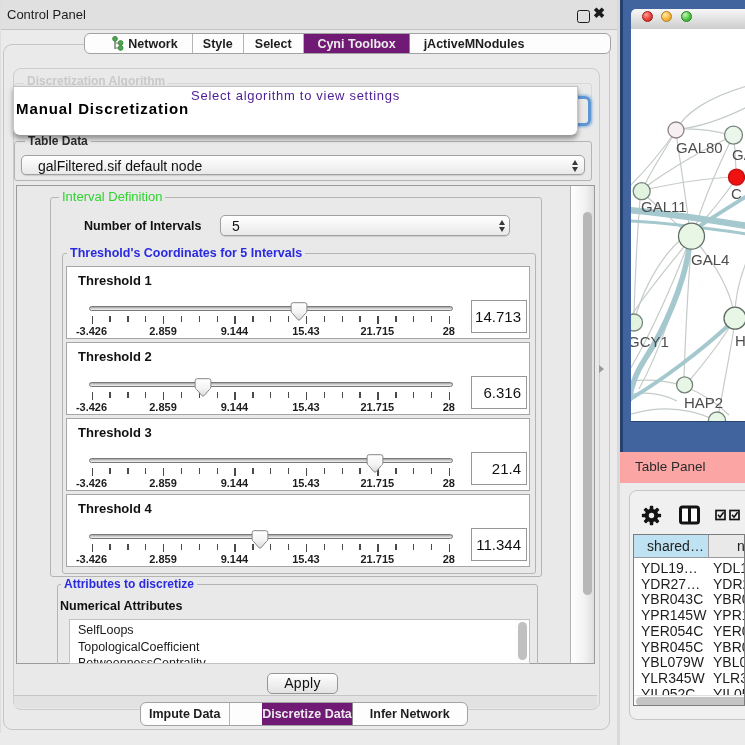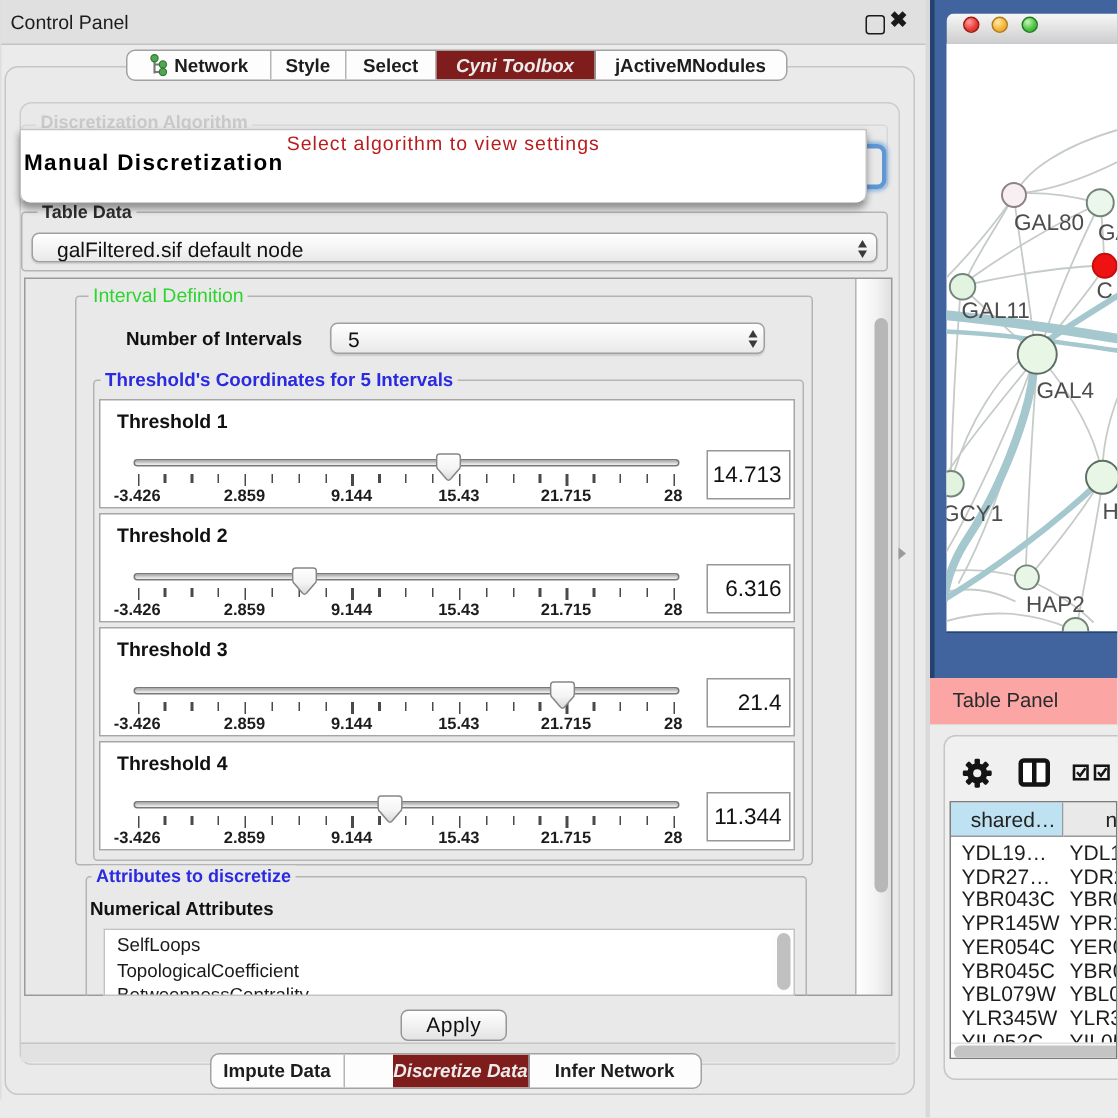--- a/index.html
+++ b/index.html
@@ -12,21 +12,21 @@
        border-bottom:1px solid #c3c3c3;}
   #titlebar .t{position:absolute;left:7px;top:7px;font-size:13px;color:#1c1c1c;}
   #float-btn{left:577px;top:10px;width:11px;height:11px;border:1.7px solid #1a1a1a;border-radius:2.5px;}
   #close-btn{left:593px;top:5px;font-size:14.5px;font-weight:700;color:#1a1a1a;}
   
   .segbar{display:flex;z-index:3;background:#fdfdfd;border:1px solid #a2a2a2;border-radius:6px;
       overflow:hidden;box-sizing:border-box;}
   .seg{display:flex;align-items:center;justify-content:center;font-size:12.5px;font-weight:700;color:#1d1d1d;
       border-right:1px solid #b5b5b5;box-sizing:border-box;}
   .seg:last-child{border-right:none;}
-  .seg.sel{background:#7f1d1d;color:#ececec;border-right-color:#8a8a8a;font-style:italic;}
+  .seg.sel{background:#701a75;color:#ececec;border-right-color:#8a8a8a;}
   
   #bigpanel{left:2.5px;top:44px;width:605px;height:684px;border:1px solid #c6c6c6;
       border-radius:9px;background:#eaeaea;}
   #innerpanel{left:13px;top:68px;width:585px;height:640px;border:1px solid #cdcdcd;
       border-radius:8px;background:#e9e9e9;}
   .group{border:1px solid #b4b4b4;border-radius:3px;box-sizing:border-box;}
   .gtitle{position:absolute;background:#e9e9e9;padding:0 3px;font-size:13px;line-height:14px;}
   .combo{background:linear-gradient(#ffffff,#f2f2f2 60%,#e9e9e9);border:1px solid #a0a0a0;
       border-radius:5px;box-sizing:border-box;box-shadow:0 1px 1px rgba(0,0,0,0.12);}
   .combo .txt{position:absolute;left:16px;top:2px;font-size:14px;color:#111;}
@@ -65,21 +65,21 @@
 </head>
 <body>
 
 <div id="win" class="abs">
   <div id="titlebar" class="abs">
       <div class="t">Control Panel</div>
     </div>
   <div id="float-btn" class="abs"></div>
   <div id="close-btn" class="abs">✖</div>
 
-  <div class="segbar abs" style="left:84px;top:33px;width:441px;height:21px;">
+  <div class="segbar abs" style="left:84px;top:33px;width:527px;height:21px;padding-left:12px;">
     <div class="seg" style="width:96px;">
       <svg width="13" height="15" viewBox="0 0 13 15" style="margin-right:4px;">
         <line x1="4" y1="3" x2="4" y2="13" stroke="#777" stroke-width="1.4"></line>
         <line x1="4" y1="7" x2="9" y2="7" stroke="#777" stroke-width="1.2"></line>
         <line x1="4" y1="12" x2="9" y2="12" stroke="#777" stroke-width="1.2"></line>
         <circle cx="4" cy="2.8" r="2.4" fill="#53a553" stroke="#2e7d32" stroke-width="0.8"></circle>
         <circle cx="9.6" cy="7" r="2.4" fill="#53a553" stroke="#2e7d32" stroke-width="0.8"></circle>
         <circle cx="9.6" cy="12" r="2.4" fill="#53a553" stroke="#2e7d32" stroke-width="0.8"></circle>
       </svg>
       Network</div>
@@ -316,21 +316,21 @@
 
   <div class="abs" style="left:267px;top:673px;width:71px;height:21px;border:1px solid #969696;border-radius:5px;
        background:linear-gradient(#ffffff,#f0f0f0 55%,#e3e3e3);box-sizing:border-box;
        text-align:center;font-size:14px;letter-spacing:0.3px;line-height:19px;color:#111;">Apply</div>
 
   <div class="abs" style="left:14px;top:695px;width:583px;height:12px;background:#e2e2e2;border-top:1px solid #c6c6c6;"></div>
 
   <div class="abs" style="z-index:10;left:13px;top:86px;width:565px;height:50px;background:#ffffff;
        border:1px solid #c4c4c4;border-bottom:1px solid #9a9a9a;border-radius:0 0 7px 7px;box-shadow:0 3px 5px rgba(0,0,0,0.38);
        box-sizing:border-box;">
-    <div style="position:absolute;left:0;top:1px;width:100%;text-align:center;font-size:13px;letter-spacing:0.7px;color:#b91c1c;">Select algorithm to view settings</div>
+    <div style="position:absolute;left:0;top:1px;width:100%;text-align:center;font-size:13px;letter-spacing:0.7px;color:#4c1d95;">Select algorithm to view settings</div>
     <div style="position:absolute;left:2px;top:13px;font-size:15px;font-weight:700;letter-spacing:0.9px;color:#000;">Manual Discretization</div>
   </div>
 
   <div class="segbar abs" style="left:139.5px;top:702px;width:328px;height:24px;">
     <div class="seg" style="width:99.5px;">Impute Data</div>
     <div class="seg sel" style="width:101.5px;margin-left:32px;">Discretize Data</div>
     <div class="seg" style="width:126.5px;">Infer Network</div>
   </div>
 </div>
 

